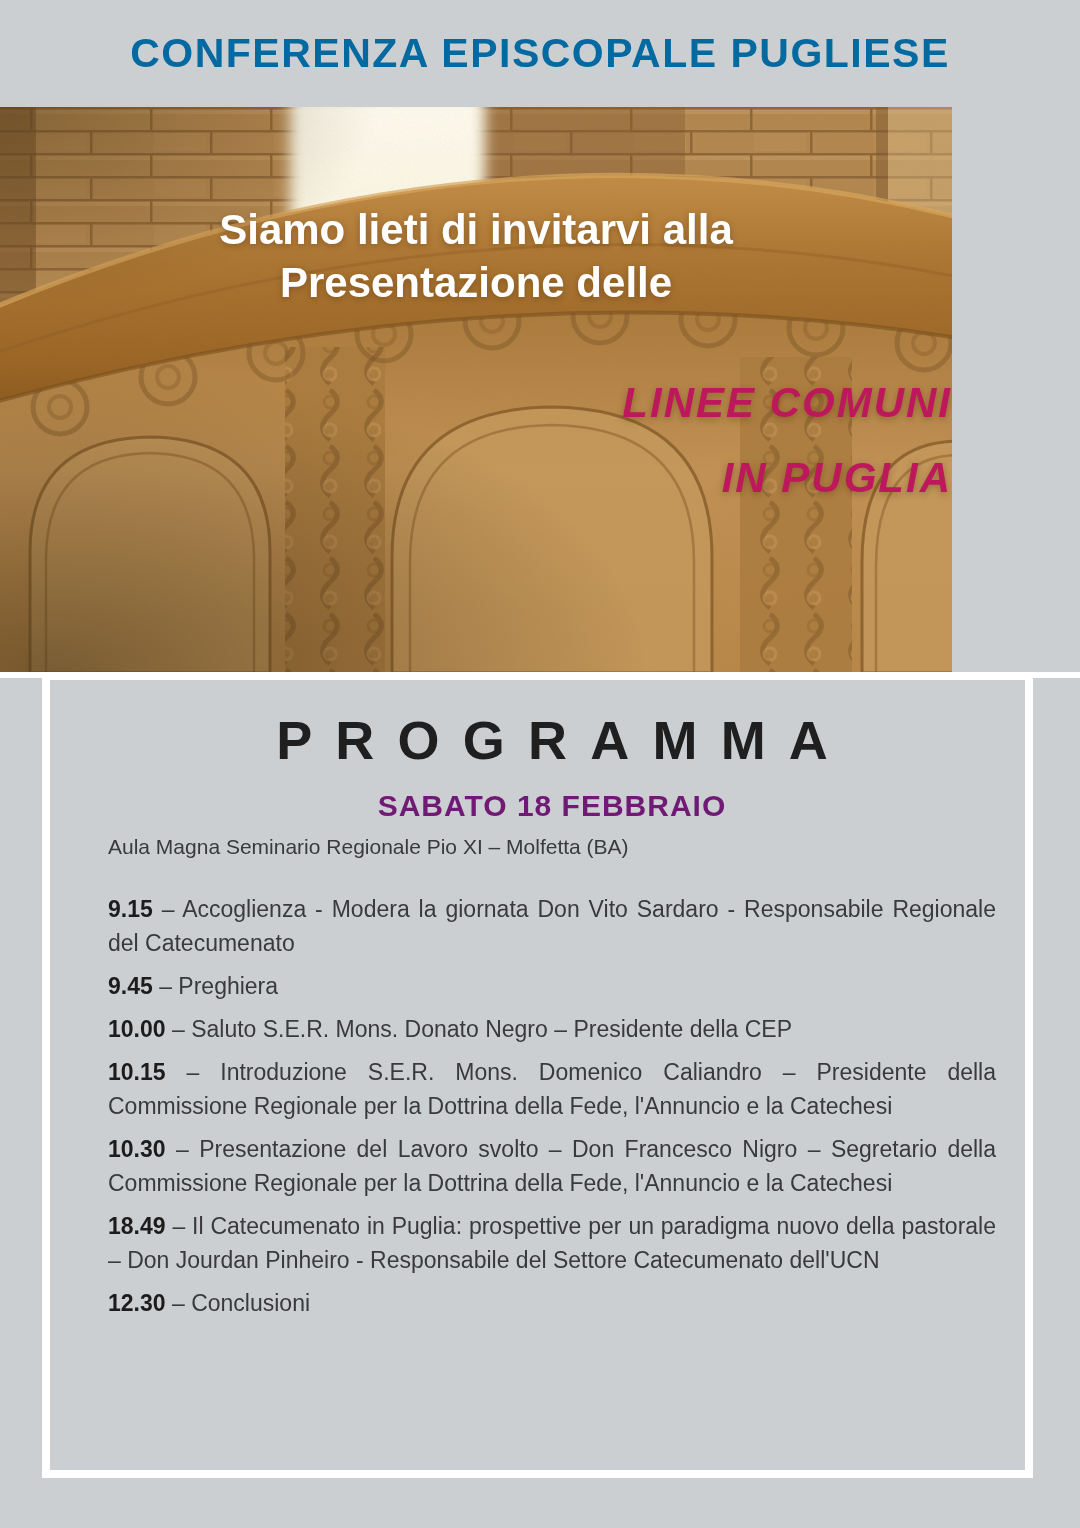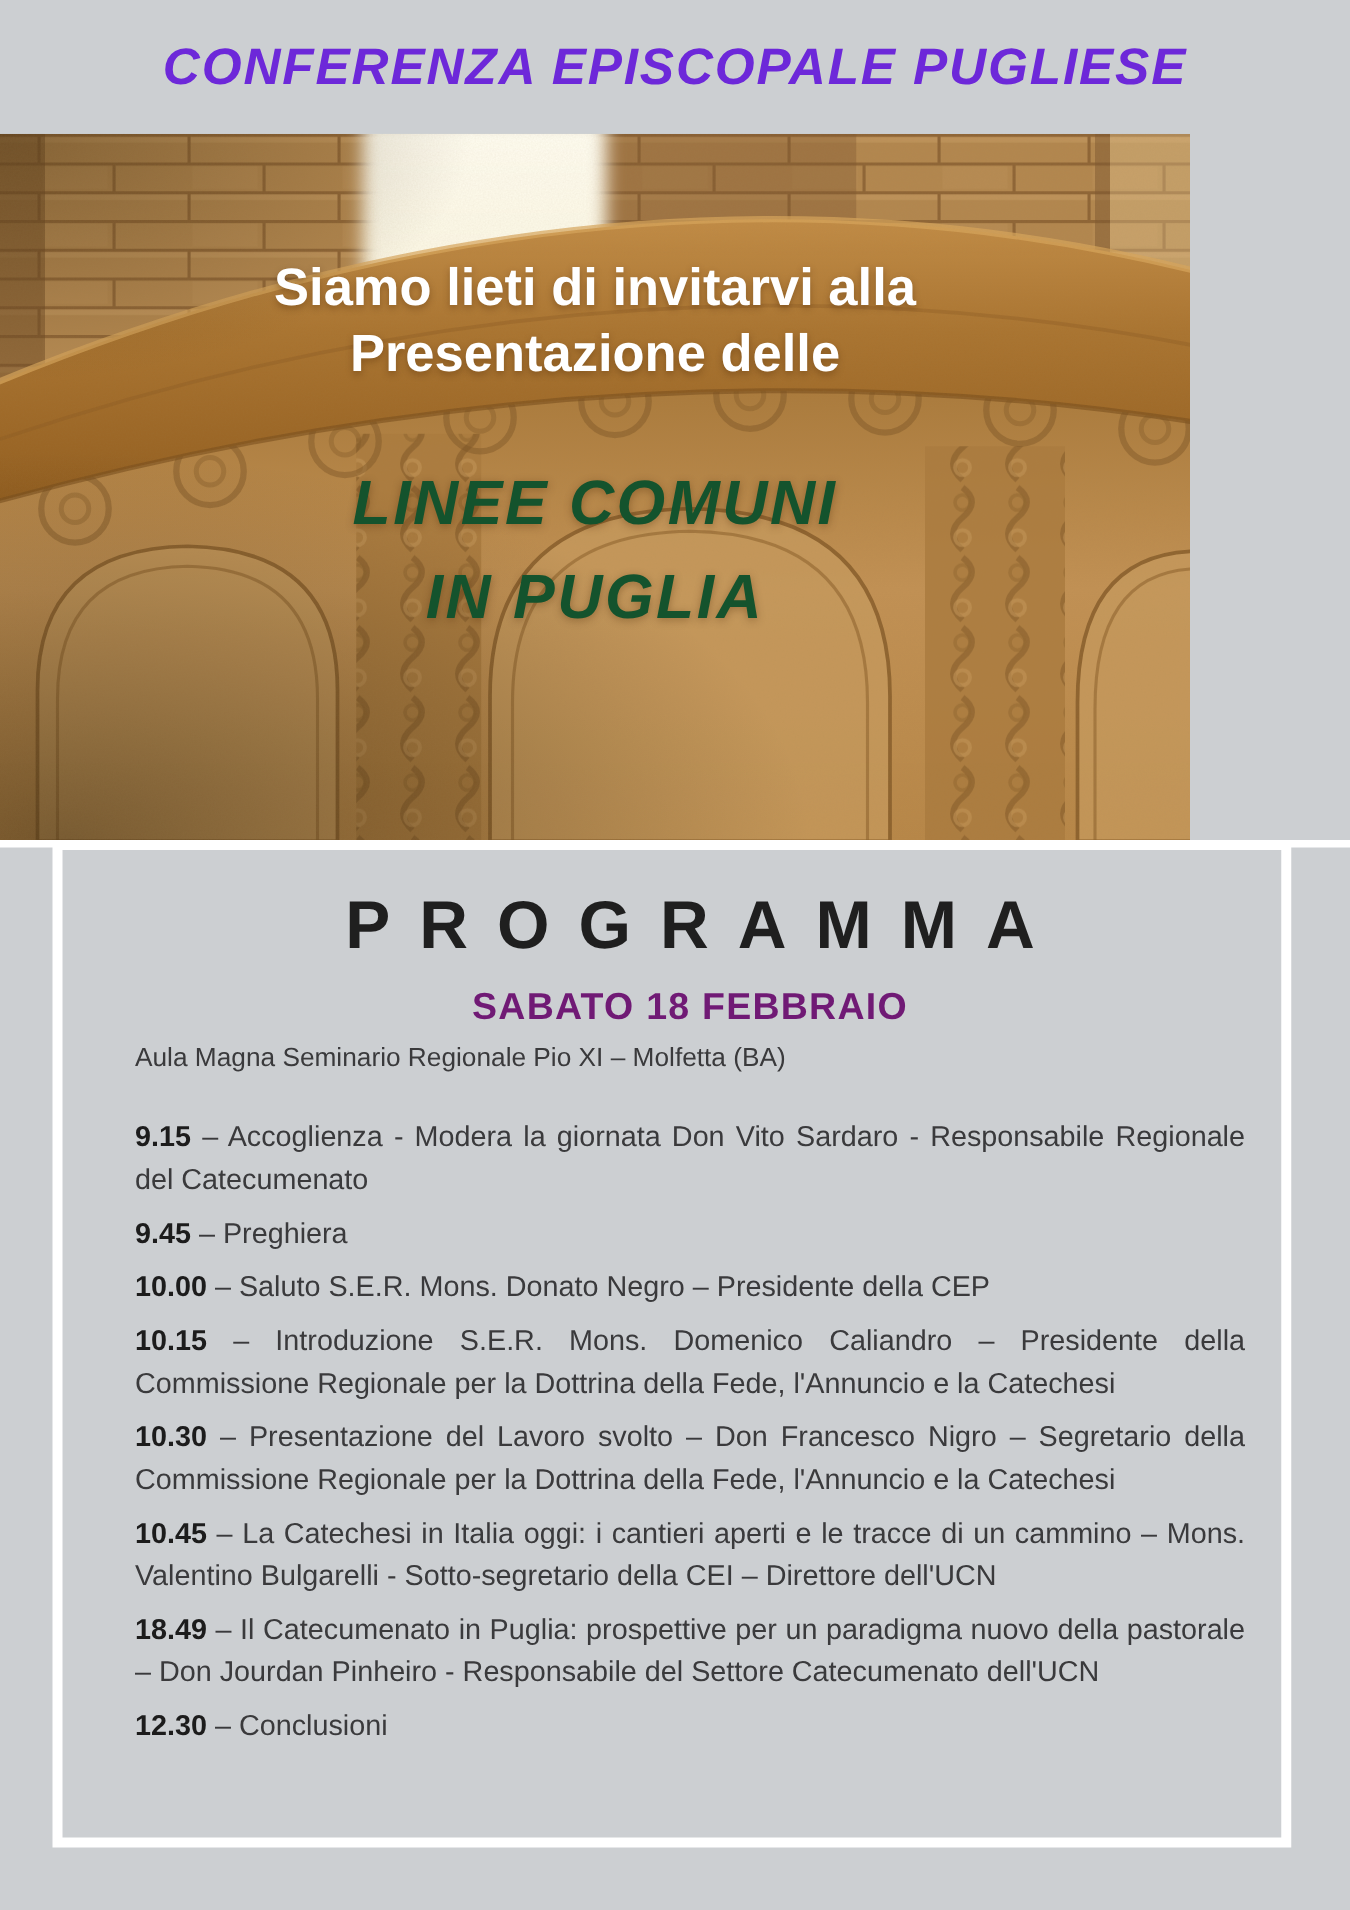--- a/index.html
+++ b/index.html
@@ -9,38 +9,38 @@
     font-family:"Liberation Sans", sans-serif;
     position:relative;overflow:hidden;
   }
   
   .top-header{
     position:absolute;left:0;top:0;width:1080px;height:107px;
     display:flex;align-items:center;justify-content:center;
   }
   .top-header span{
     font-size:41px;font-weight:bold;letter-spacing:1.5px;
-    color:#6d28d9;white-space:nowrap;font-style:italic;
+    color:#0369a1;white-space:nowrap;
   }
   
   .photo{
     position:absolute;left:0;top:107px;width:952px;height:566px;
     overflow:hidden;
   }
   .photo svg{position:absolute;left:0;top:0;}
   .hero-intro{
     position:absolute;left:0;top:96px;width:100%;
     text-align:center;color:#fff;
     font-size:42px;font-weight:bold;line-height:53px;
     text-shadow:0 2px 6px rgba(70,35,0,.35);
   }
   .hero-title{
     position:absolute;left:0;top:258px;width:100%;
-    text-align:center;color:#14532d;
-    font-size:50px;font-weight:bold;font-style:italic;
+    text-align:right;color:#be185d;
+    font-size:42px;font-weight:bold;font-style:italic;
     letter-spacing:2px;line-height:75px;
     text-shadow:0 2px 7px rgba(70,35,0,.35);
   }
   
   .photo-divider{
     position:absolute;left:0;top:672px;width:1080px;height:6px;background:#ffffff;
   }
   
   .frame{
     position:absolute;left:42px;top:672px;width:991px;height:806px;
@@ -217,24 +217,20 @@
       </p>
       <p class="item">
         <span class="t">10.15</span>
         <span>– Introduzione S.E.R. Mons. Domenico Caliandro – Presidente della Commissione Regionale per la Dottrina della Fede, l'Annuncio e la Catechesi</span>
       </p>
       <p class="item">
         <span class="t">10.30</span>
         <span>– Presentazione del Lavoro svolto – Don Francesco Nigro – Segretario della Commissione Regionale per la Dottrina della Fede, l'Annuncio e la Catechesi</span>
       </p>
       <p class="item">
-        <span class="t">10.45</span>
-        <span>– La Catechesi in Italia oggi: i cantieri aperti e le tracce di un cammino – Mons. Valentino Bulgarelli - Sotto-segretario della CEI – Direttore dell'UCN</span>
-      </p>
-      <p class="item">
         <span class="t">18.49</span>
         <span>– Il Catecumenato in Puglia: prospettive per un paradigma nuovo della pastorale – Don Jourdan Pinheiro - Responsabile del Settore Catecumenato dell'UCN</span>
       </p>
       <p class="item">
         <span class="t">12.30</span>
         <span>– Conclusioni</span>
       </p>
     </div>
   </div>
 

